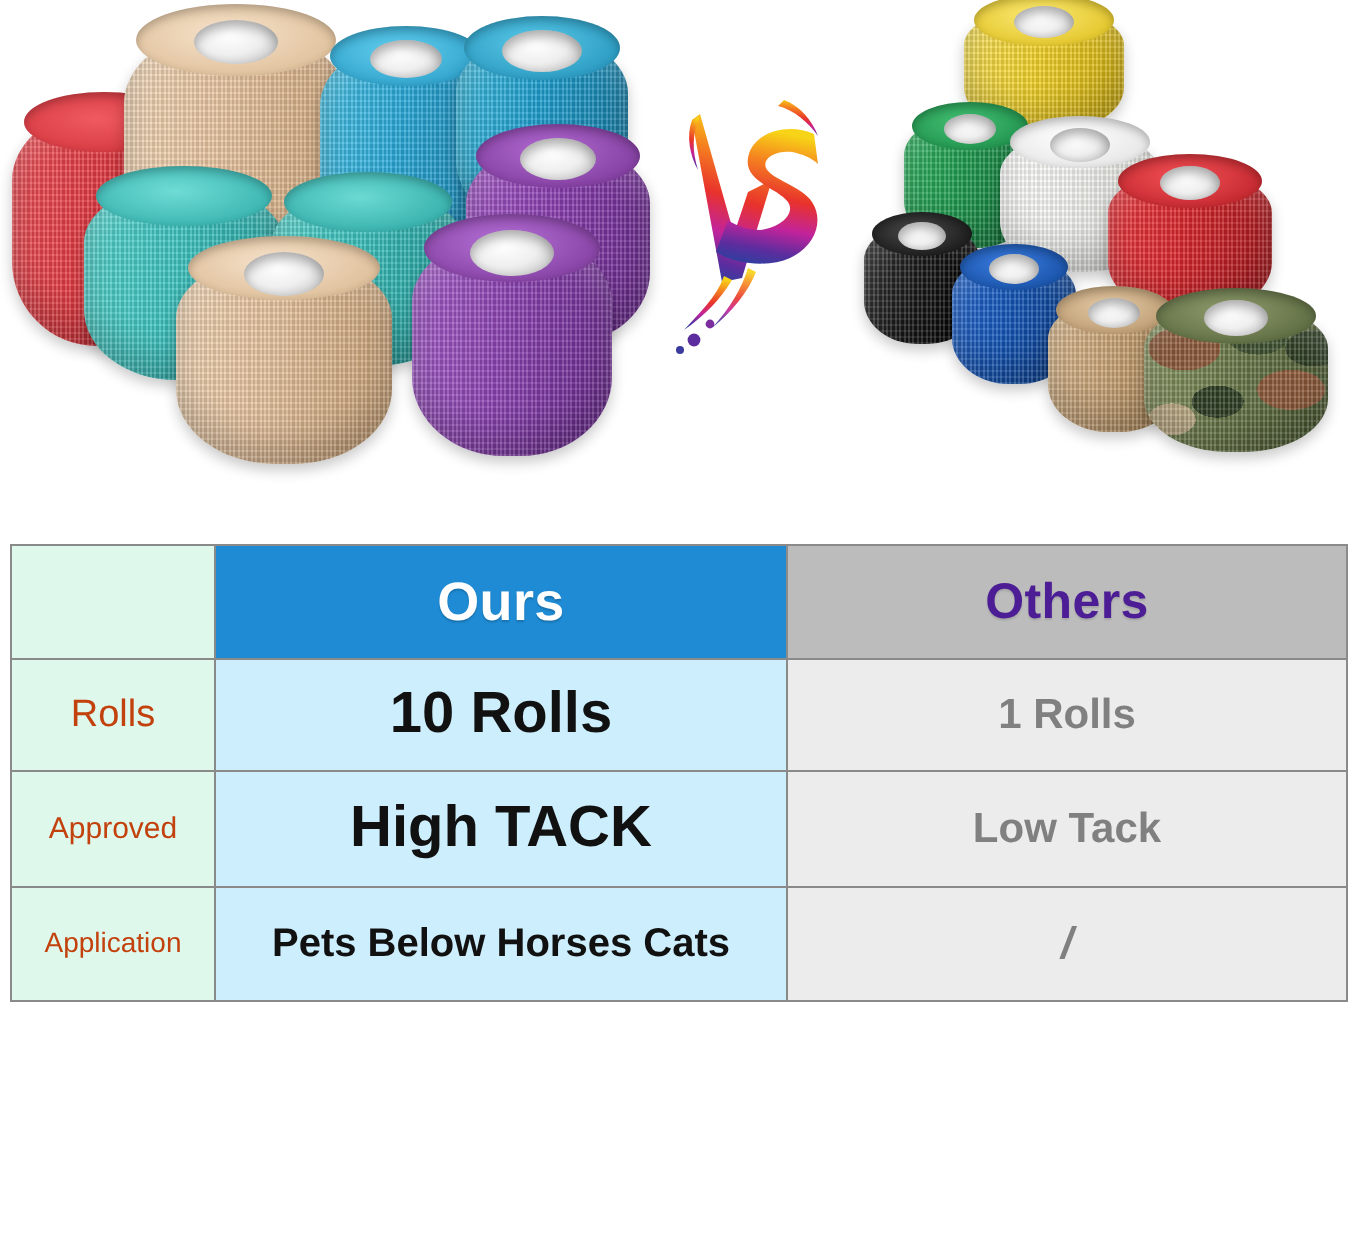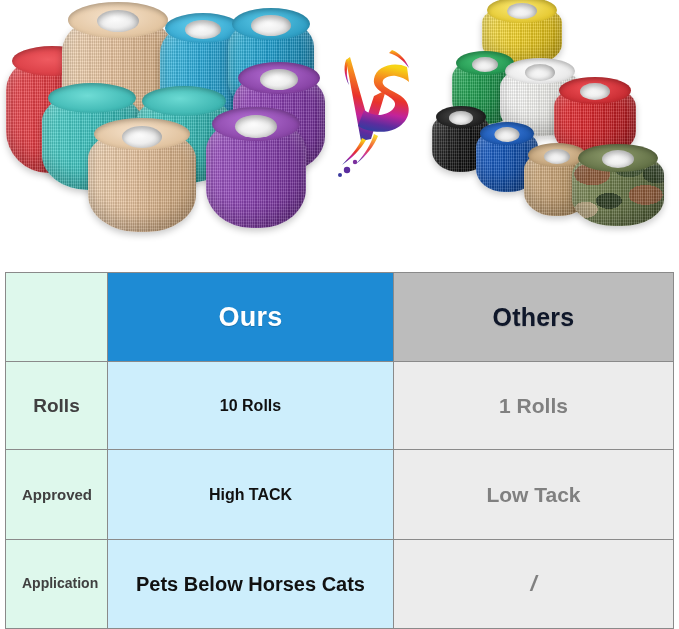--- a/index.html
+++ b/index.html
@@ -77,21 +77,21 @@
   
   #cmp {
     position: absolute;
     left: 5px; top: 272px;
     width: 668px;
     border-collapse: collapse;
     table-layout: fixed;
   }
   #cmp td, #cmp th {
     border: 1px solid #8a8a8a;
-    padding: 16px;
+    padding: 0;
     text-align: center;
     vertical-align: middle;
   }
   col.c-label { width: 102px; }
   col.c-ours  { width: 286px; }
   col.c-other { width: 280px; }
 
   
   .hd-blank {
     background: #def8ec;
@@ -100,43 +100,43 @@
   .hd-ours {
     background: #1e8bd4;
     color: #ffffff;
     font-size: 27px;
     font-weight: bold;
     letter-spacing: .2px;
     text-shadow: 0 1px 1px rgba(0,0,0,.18);
   }
   .hd-other {
     background: #bcbcbc;
-    color: #0f172a;
+    color: #4c1d95;
     font-size: 25px;
     font-weight: bold;
     letter-spacing: .2px;
     text-shadow: 0 1px 1px rgba(0,0,0,.12);
     margin-left: 28px;
   }
 
   
   .lbl {
     background: #def8ec;
-    color: #404040;
-    font-weight: bold;
+    color: #c2410c;
+    font-weight: normal;
     font-size: 19px;
   }
   .lbl.sm   { font-size: 15px; }
   .lbl.sm2  { font-size: 14px; line-height: 1.12; }
 
   .ours {
     background: #cdeefc;
     color: #111111;
     font-weight: bold;
-    font-size: 16px;
+    font-size: 29px;
   }
   .ours.sm { font-size: 20px; }
 
   .other {
     background: #ececec;
     color: #808080;
     font-weight: bold;
     font-size: 21px;
   }
   .other.slash { font-size: 22px; font-style: italic; }

